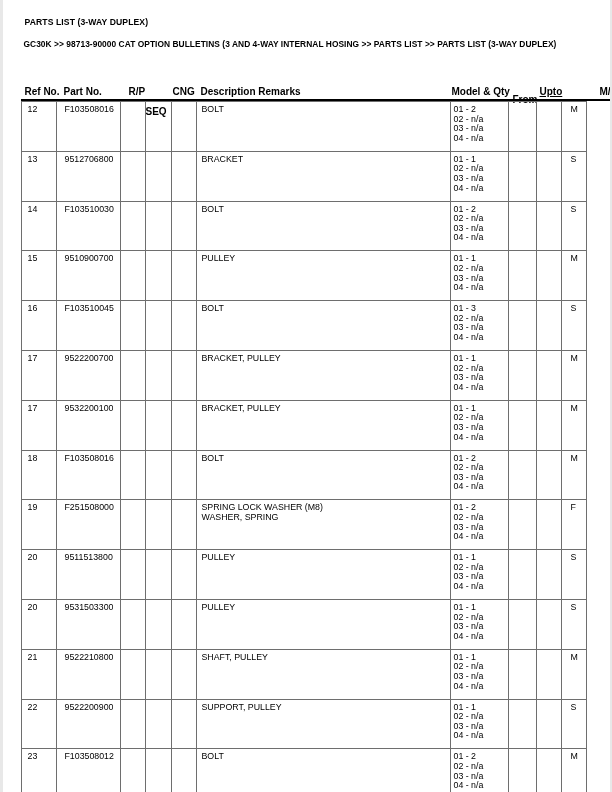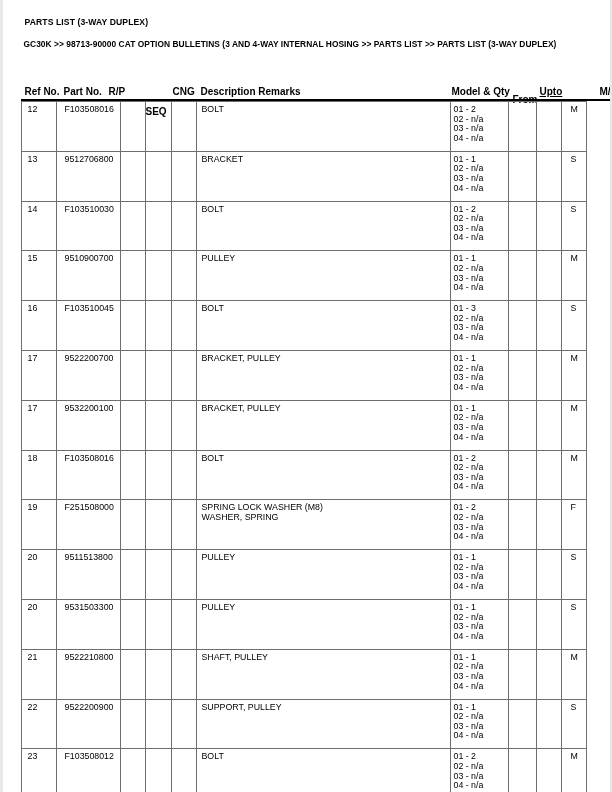--- a/index.html
+++ b/index.html
@@ -36,21 +36,21 @@
     top: 86px;
     left: 0;
     width: 612px;
     height: 14px;
     font-size: 10px;
     font-weight: bold;
   }
   .thead span { position: absolute; top: 0; white-space: nowrap; }
   .h-ref   { left: 22px; }
   .h-part  { left: 61px; }
-  .h-rp    { left: 106px; }
+  .h-rp    { left: 126px; }
   .h-seq   { left: 143px; margin-top: 20px; }
   .h-cng   { left: 170px; }
   .h-desc  { left: 198px; }
   .h-model { left: 449px; }
   .h-from  { left: 510px; margin-top: 8px; }
   .h-upto  { left: 537px; text-decoration: underline; }
   .h-mr    { left: 565px; padding-left: 32px; }
   .head-rule {
     position: absolute;
     left: 18px;

